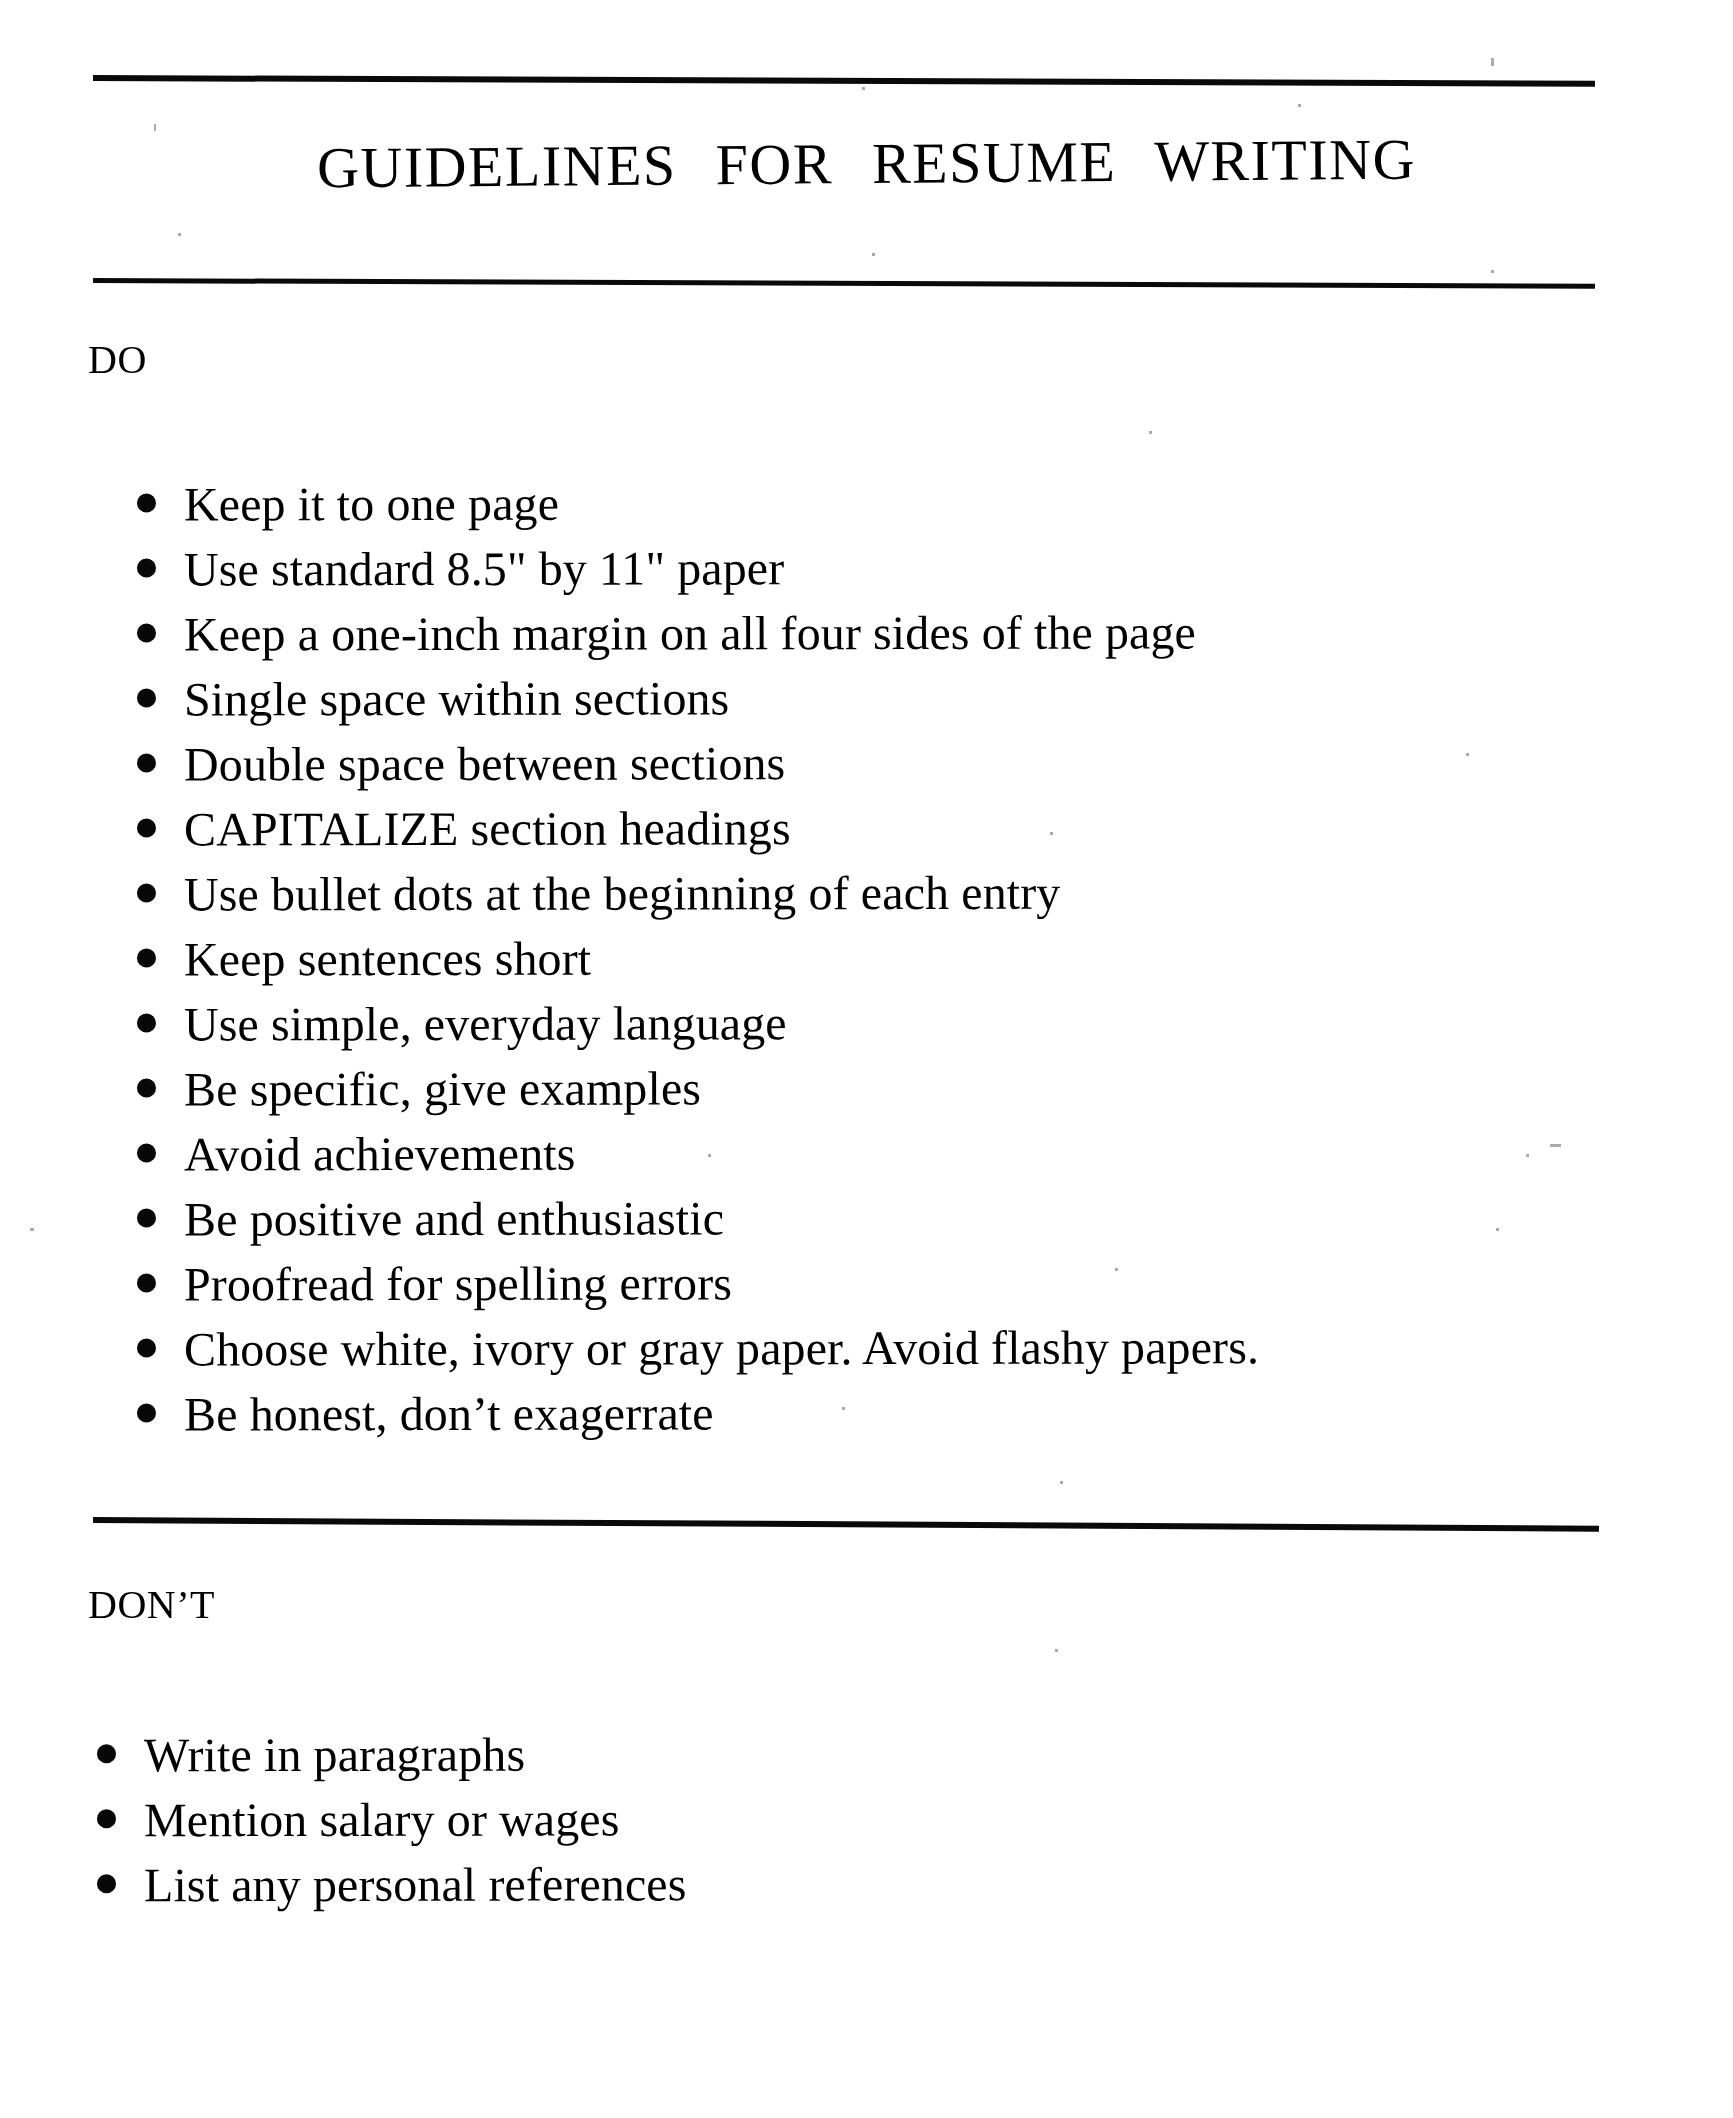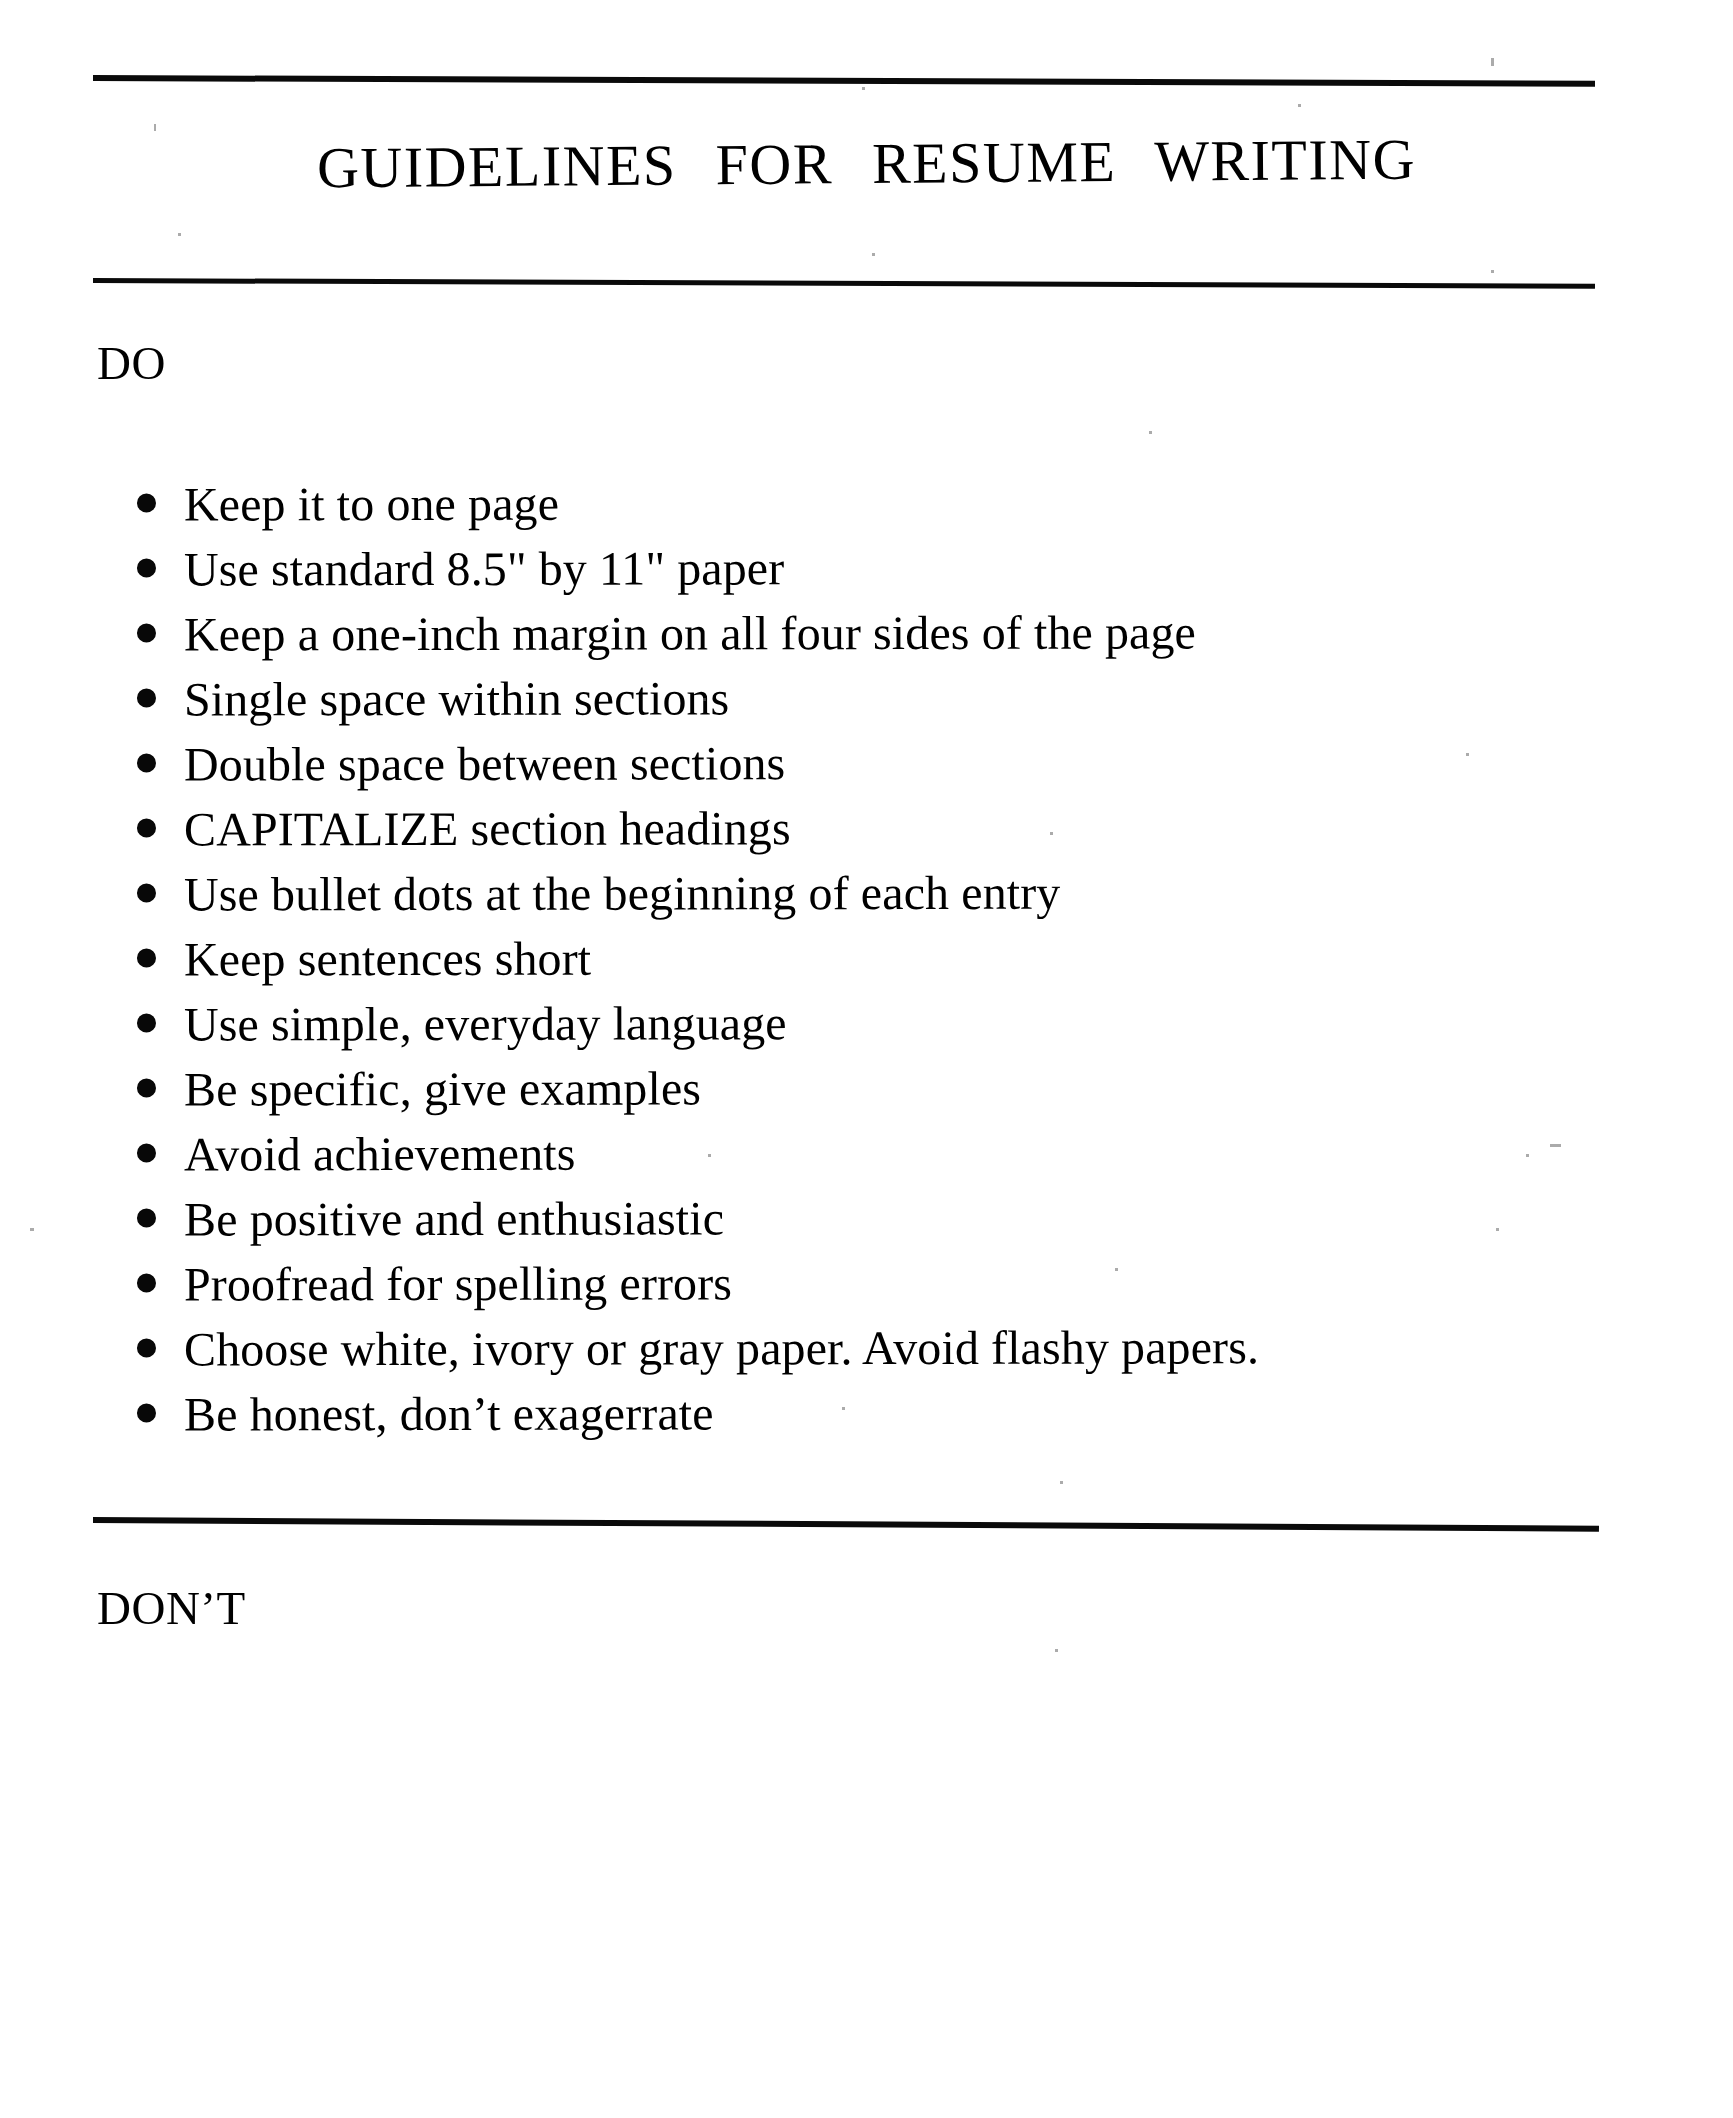--- a/index.html
+++ b/index.html
@@ -44,22 +44,22 @@
     letter-spacing: 1.5px;
     word-spacing: 23px;
     font-weight: 400;
     transform: rotate(-0.45deg);
     white-space: nowrap;
   }
 
   
   .section-heading {
     position: absolute;
-    left: 97px;
-    font-size: 47px;
+    left: 88px;
+    font-size: 40px;
     line-height: 1.0;
     letter-spacing: 0.5px;
     font-weight: 400;
     white-space: nowrap;
   }
   #heading-do    { top: 340px; }
   #heading-dont  { top: 1585px; }
 
   
   .bullet-list {
@@ -179,20 +179,34 @@
     <li class="bullet-item">
       <span class="bullet-dot"></span>
       <span class="bullet-text">Be honest, don’t exagerrate</span>
     </li>
   </ul>
 
   <div class="rule rule-mid"></div>
 
   <div id="heading-dont" class="section-heading">DON’T</div>
 
+  <ul id="dont-list" class="bullet-list">
+    <li class="bullet-item">
+      <span class="bullet-dot"></span>
+      <span class="bullet-text">Write in paragraphs</span>
+    </li>
+    <li class="bullet-item">
+      <span class="bullet-dot"></span>
+      <span class="bullet-text">Mention salary or wages</span>
+    </li>
+    <li class="bullet-item">
+      <span class="bullet-dot"></span>
+      <span class="bullet-text">List any personal references</span>
+    </li>
+  </ul>
 
   <div class="rule rule-bottom"></div>
 
   <span class="speck" style="left:154px;top:124px;width:2px;height:7px;"></span>
   <span class="speck" style="left:178px;top:233px;width:3px;height:3px;"></span>
   <span class="speck" style="left:862px;top:87px;width:2.5px;height:2.5px;"></span>
   <span class="speck" style="left:1298px;top:104px;width:2.5px;height:2.5px;"></span>
   <span class="speck" style="left:1491px;top:58px;width:2.5px;height:8px;"></span>
   <span class="speck" style="left:1491px;top:270px;width:3px;height:3px;"></span>
   <span class="speck" style="left:872px;top:253px;width:2.5px;height:2.5px;"></span>

